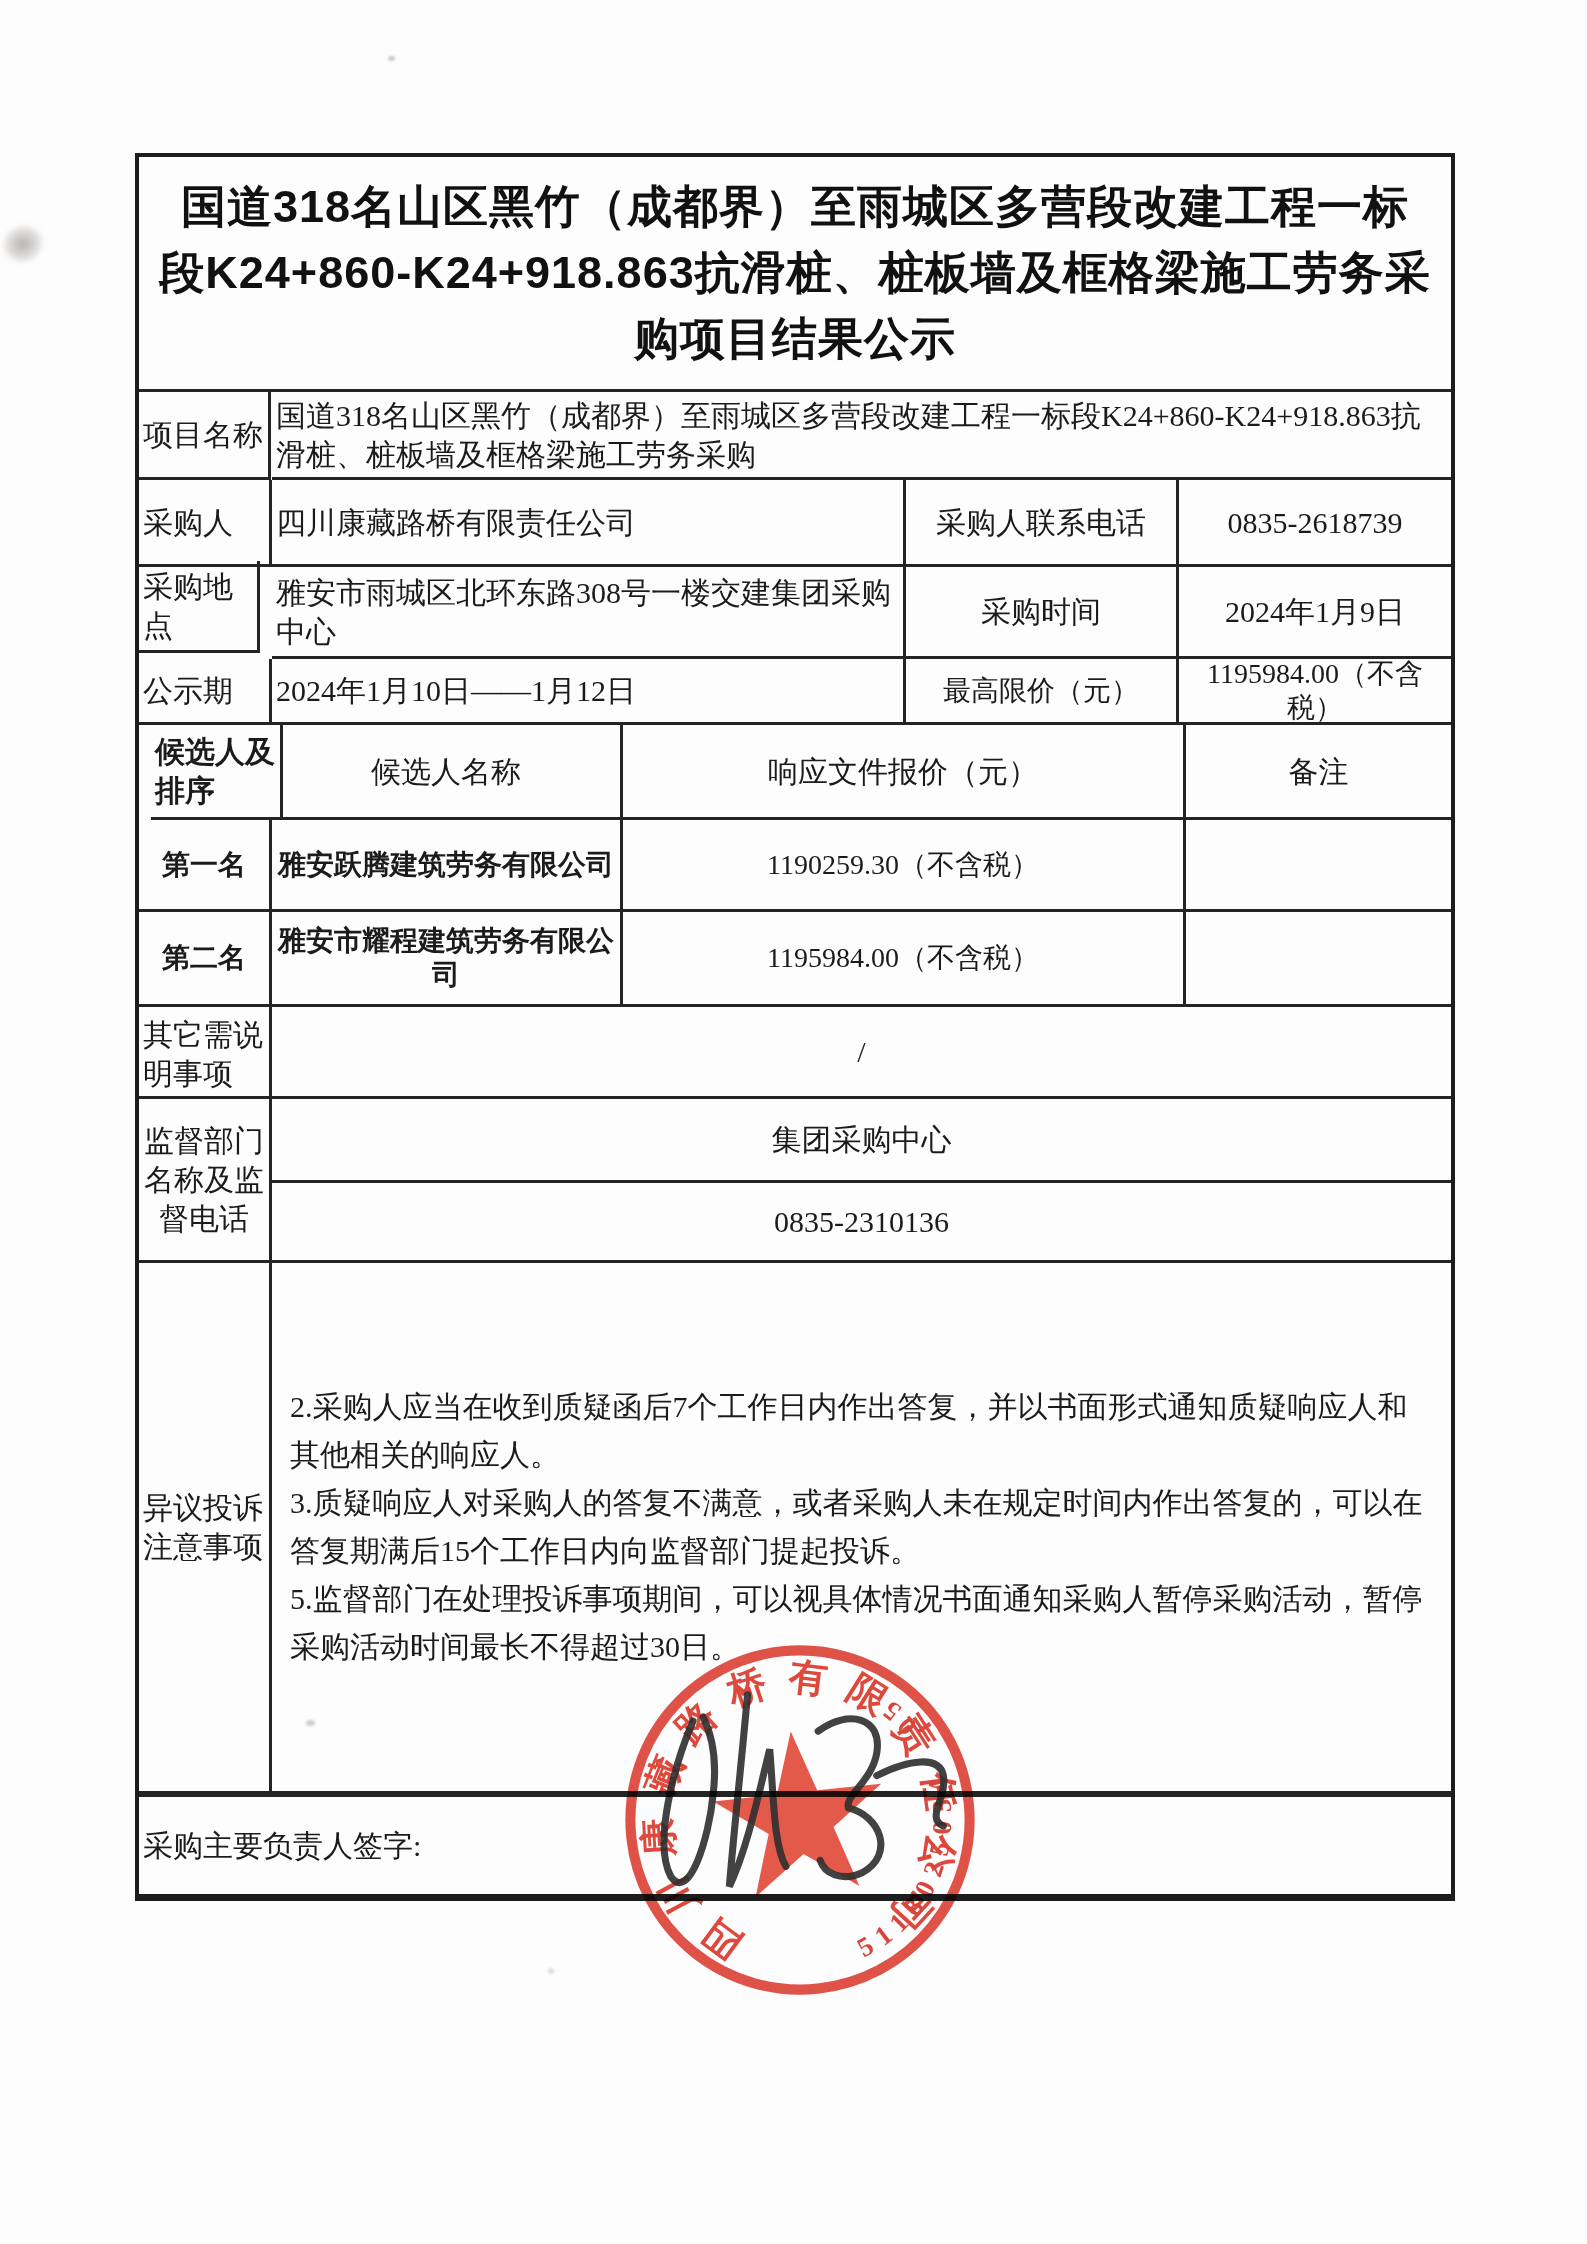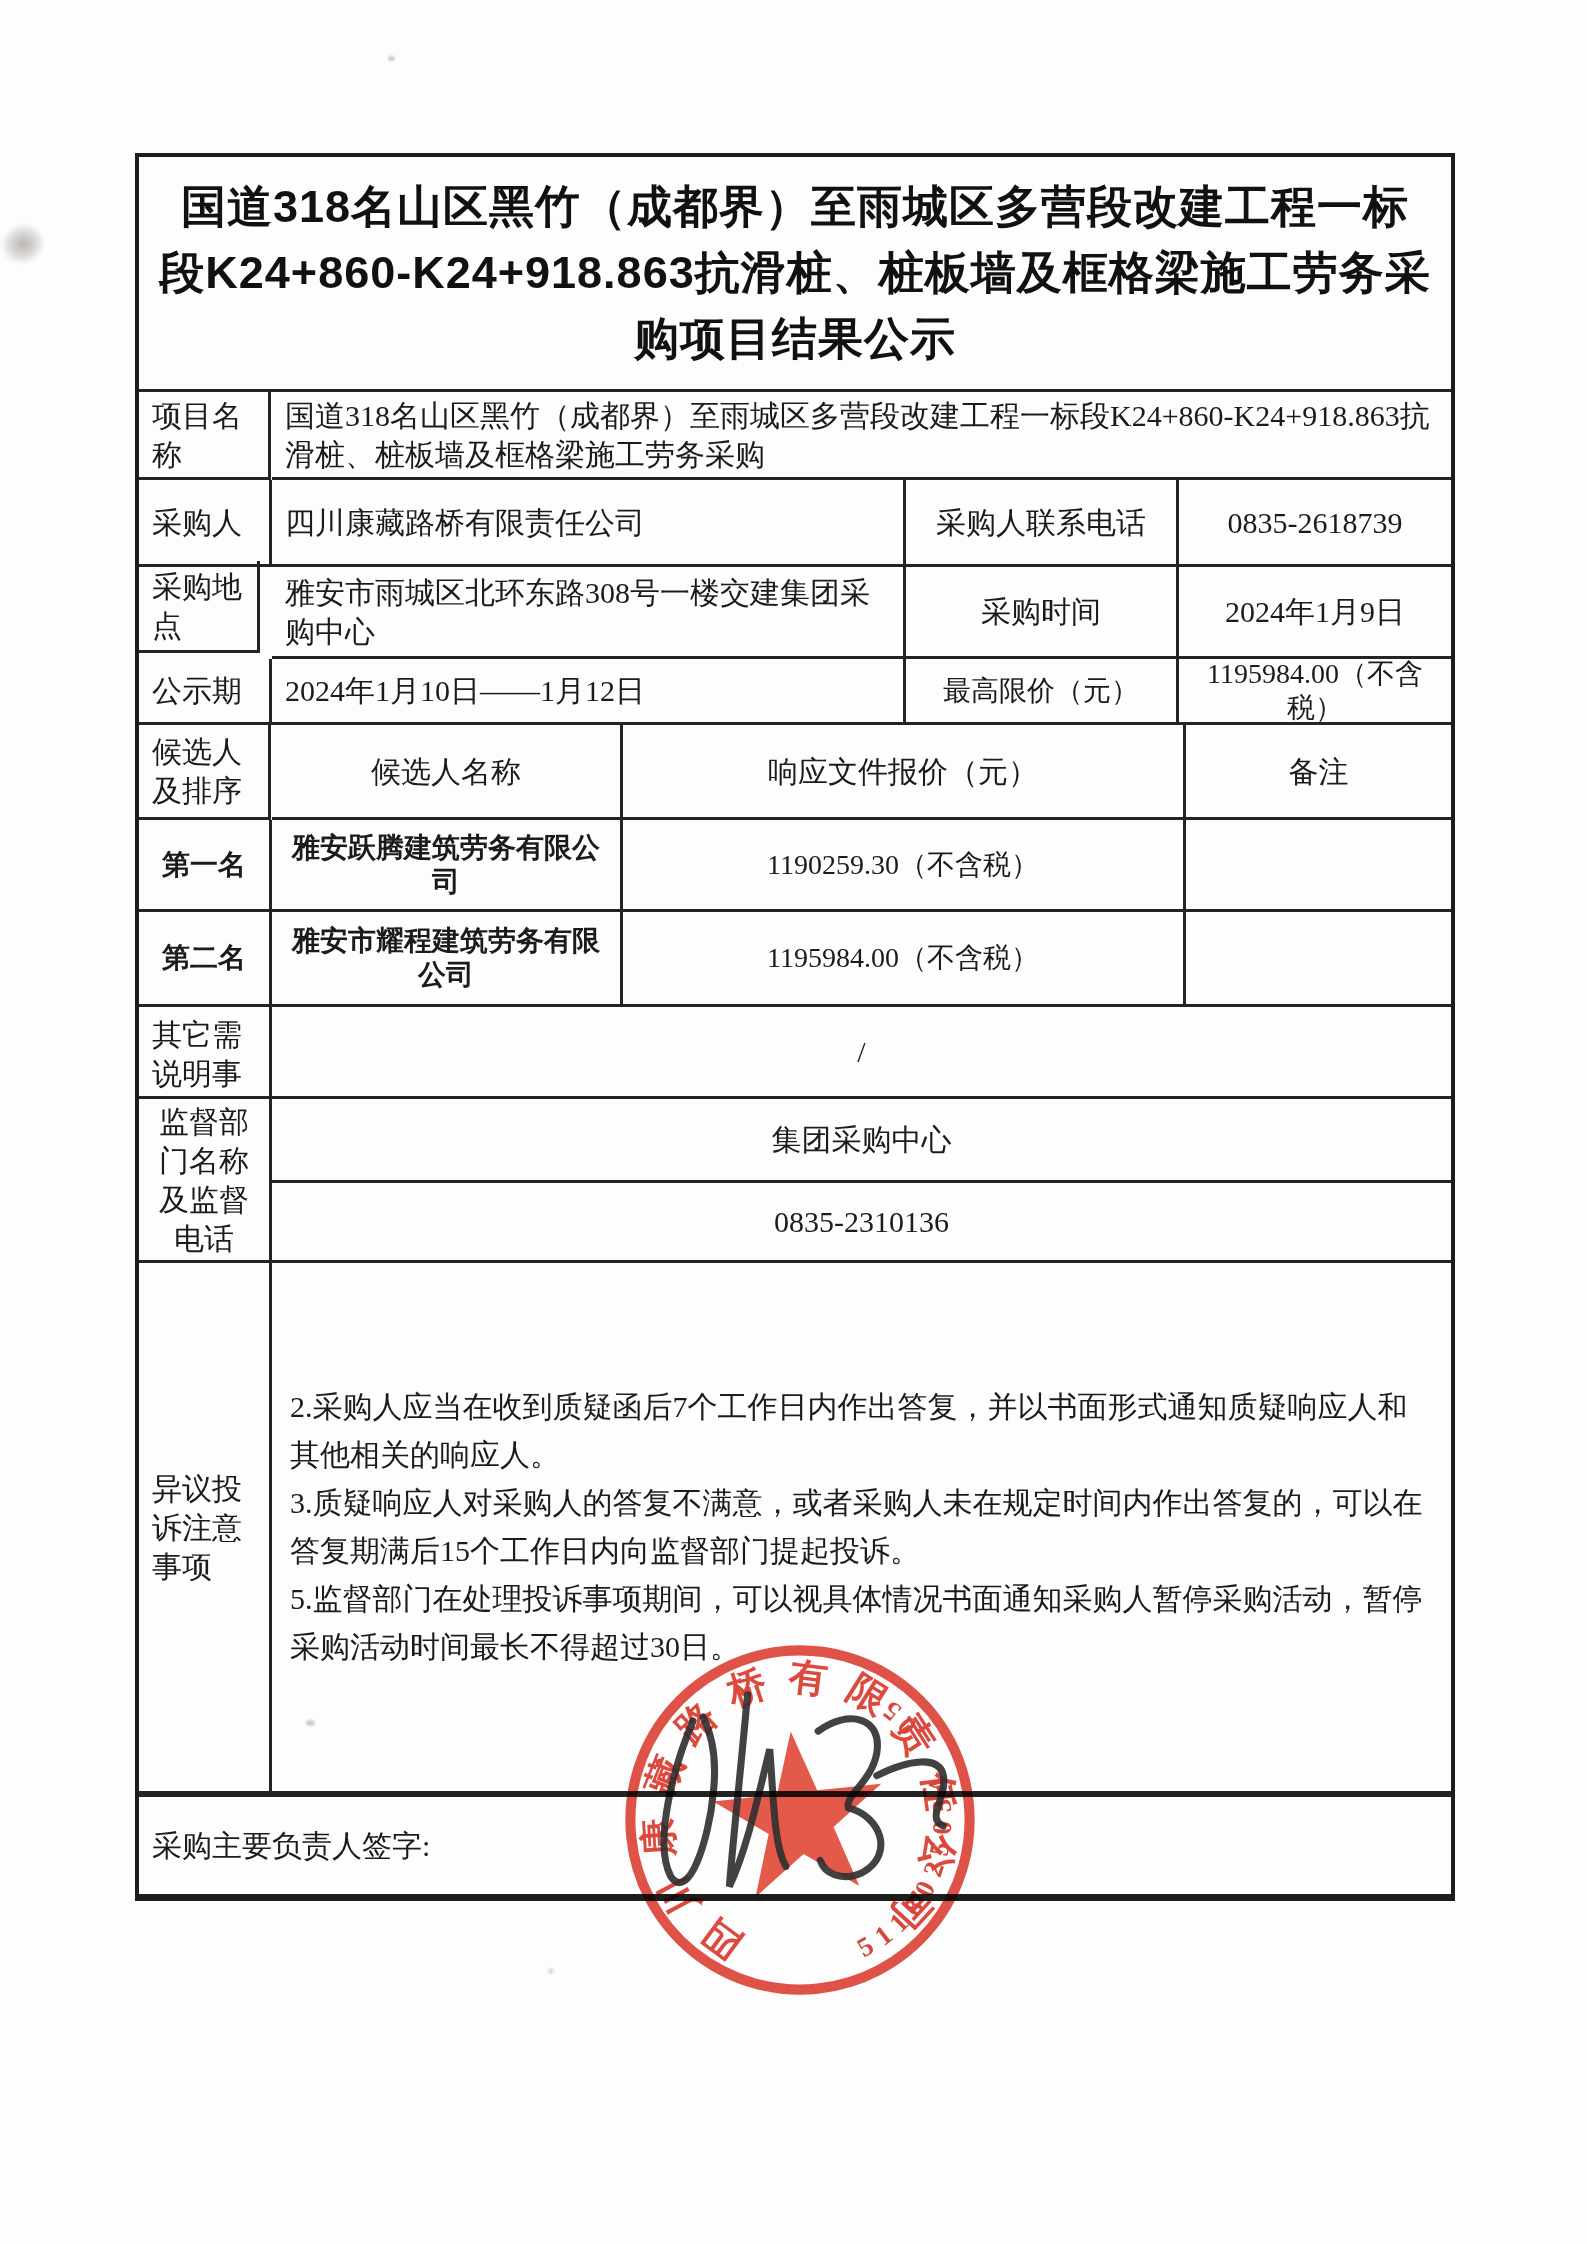--- a/index.html
+++ b/index.html
@@ -19,21 +19,21 @@
   .sp1{left:388px;top:56px;width:7px;height:5px;}
   .sp2{left:306px;top:1720px;width:9px;height:6px;background:rgba(120,120,120,.35);}
   .sp3{left:548px;top:1968px;width:6px;height:6px;background:rgba(150,150,150,.3);}
 
   
   .doc{position:absolute;left:135px;top:153px;width:1320px;height:1748px;
     border:4px solid #1d1d1d;border-bottom-width:7px;box-sizing:border-box;}
   .cell{position:absolute;box-sizing:border-box;
     border-right:3px solid #242424;border-bottom:3px solid #242424;
     display:flex;align-items:center;
-    font-size:30px;line-height:1.3;padding:4px 13px;}
+    font-size:30px;line-height:1.3;padding:4px 4px;}
   .left{justify-content:flex-start;text-align:left;}
   .center{justify-content:center;text-align:center;}
   .top{align-items:flex-start;padding-top:8px;}
   .noR{border-right:none;}
   .noB{border-bottom:none;}
   .thickB{border-bottom-width:6px;}
   .clip{overflow:hidden;}
   .bold{font-weight:700;}
   .small{font-size:28px;line-height:1.2;}
 
@@ -78,21 +78,21 @@
     <div class="cell left" style="left:0;top:404px;width:121px;height:92px;">采购地点</div>
     <div class="cell left" style="left:133px;top:410px;width:634px;height:92px;">雅安市雨城区北环东路308号一楼交建集团采购中心</div>
     <div class="cell center" style="left:767px;top:410px;width:273px;height:92px;">采购时间</div>
     <div class="cell center noR" style="left:1040px;top:410px;width:272px;height:92px;">2024年1月9日</div>
 
     <div class="cell left" style="left:0;top:502px;width:133px;height:66px;">公示期</div>
     <div class="cell left" style="left:133px;top:502px;width:634px;height:66px;">2024年1月10日——1月12日</div>
     <div class="cell center small" style="left:767px;top:502px;width:273px;height:66px;">最高限价（元）</div>
     <div class="cell center small noR" style="left:1040px;top:502px;width:272px;height:66px;">1195984.00（不含税）</div>
 
-    <div class="cell left" style="left:0;top:568px;width:132px;height:95px;">候选人及排序</div>
+    <div class="cell left" style="left:12px;top:568px;width:132px;height:95px;font-weight:bold;">候选人及排序</div>
     <div class="cell center" style="left:133px;top:568px;width:351px;height:95px;">候选人名称</div>
     <div class="cell center" style="left:484px;top:568px;width:563px;height:95px;">响应文件报价（元）</div>
     <div class="cell center noR" style="left:1047px;top:568px;width:265px;height:95px;">备注</div>
 
     <div class="cell center bold small" style="left:0;top:663px;width:133px;height:92px;">第一名</div>
     <div class="cell center bold small" style="left:133px;top:663px;width:351px;height:92px;">雅安跃腾建筑劳务有限公司</div>
     <div class="cell center small" style="left:484px;top:663px;width:563px;height:92px;">1190259.30（不含税）</div>
     <div class="cell center noR" style="left:1047px;top:663px;width:265px;height:92px;"></div>
 
     <div class="cell center bold small" style="left:0;top:755px;width:133px;height:95px;">第二名</div>

